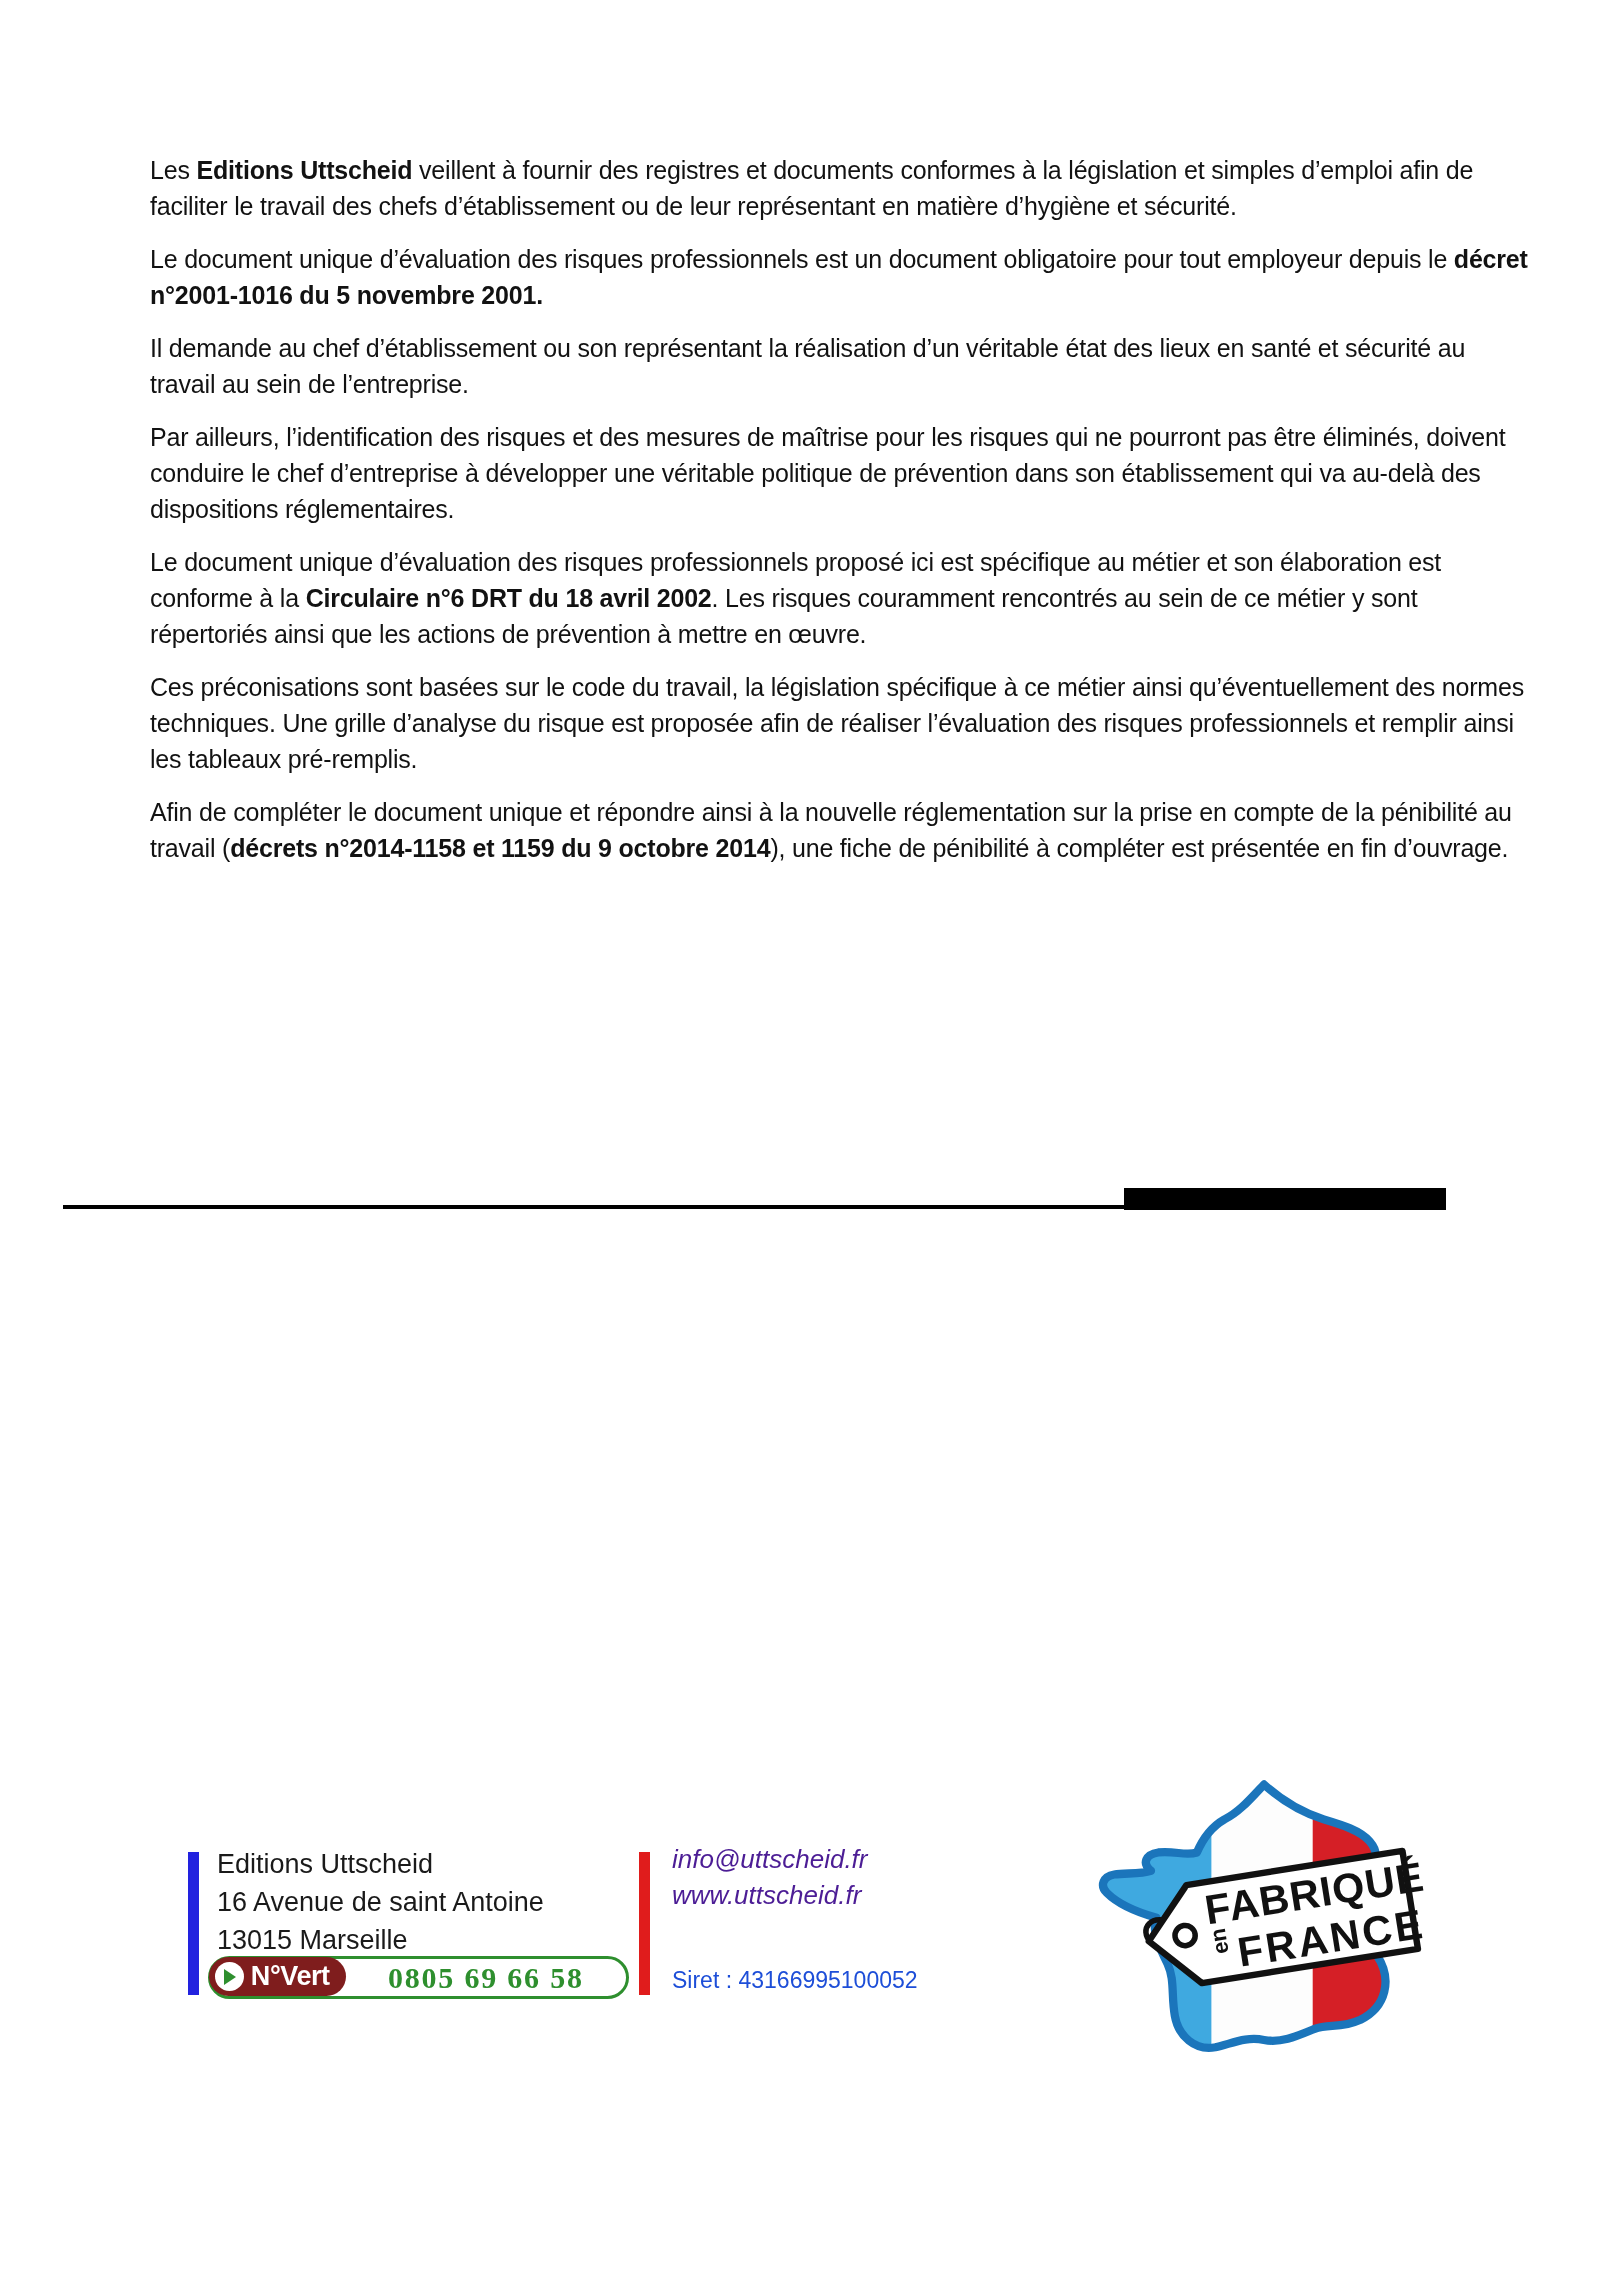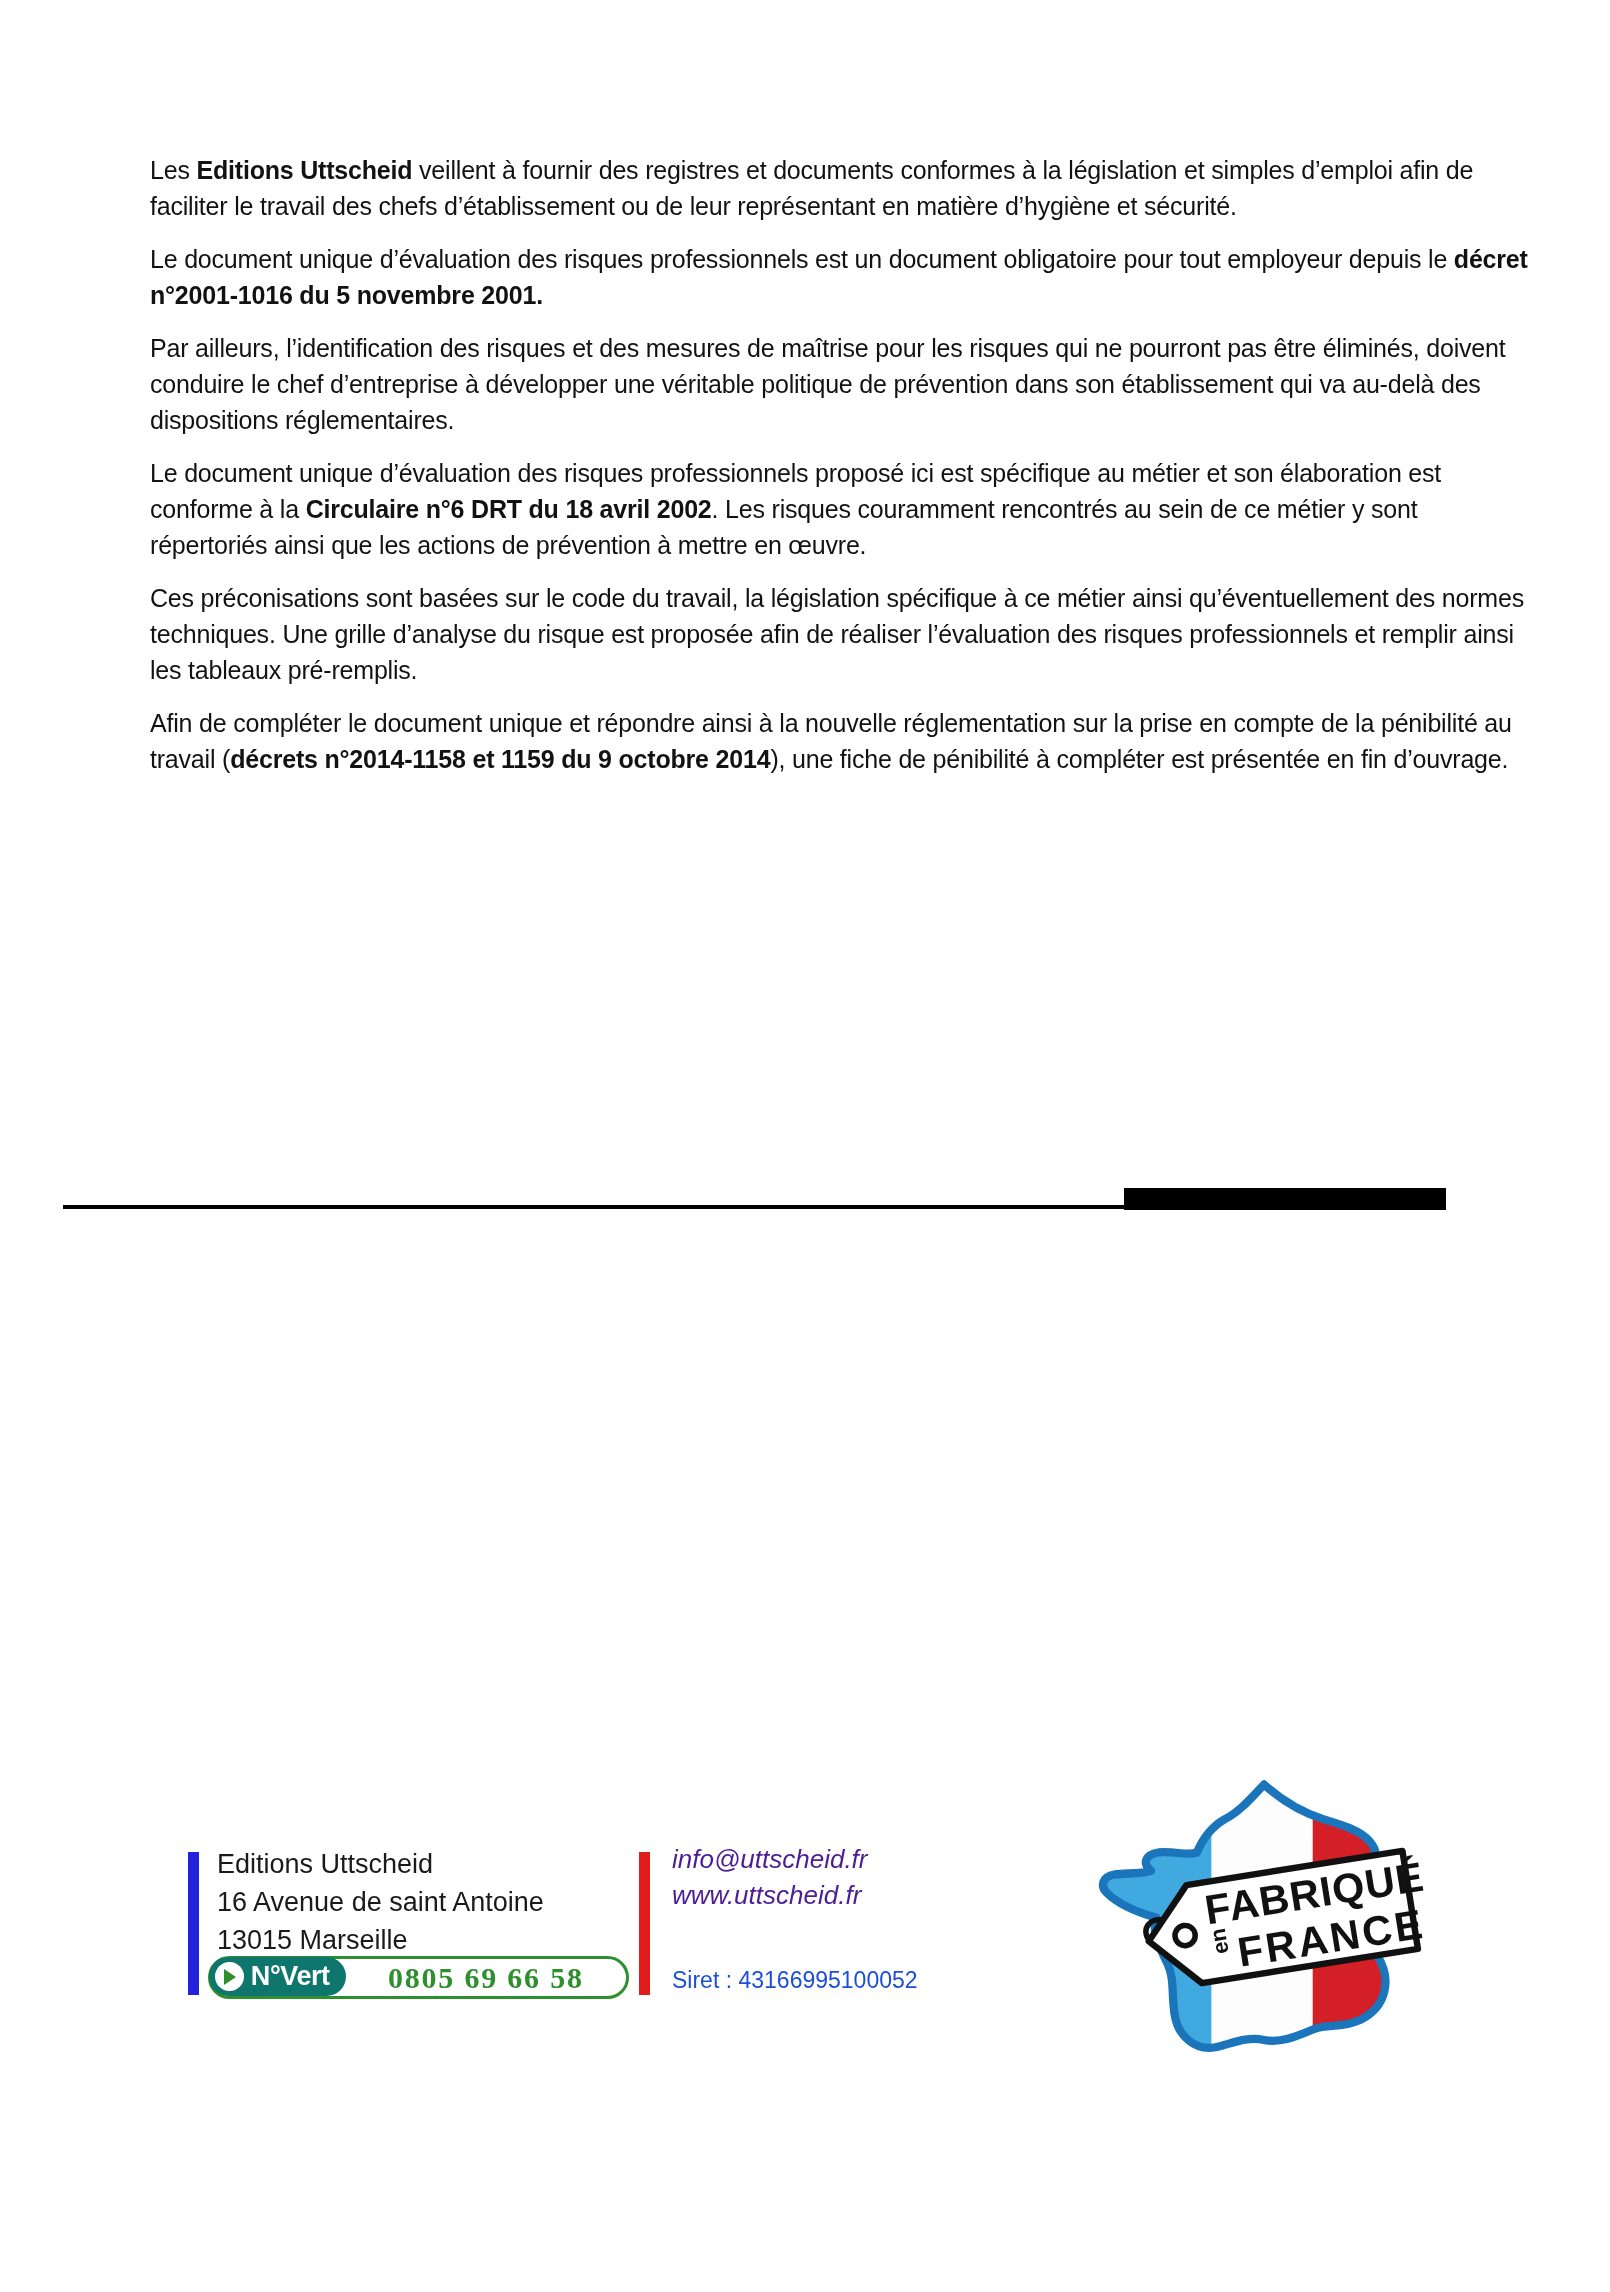--- a/index.html
+++ b/index.html
@@ -52,21 +52,21 @@
     position:absolute;left:208px;top:1956px;
     width:421px;height:43px;
     background:#fff;
     border:3.6px solid #2E8F2E;
     border-radius:25px;
     display:flex;align-items:center;
     box-sizing:border-box;
   }
   .nv-left{
     height:39px;margin:-1.8px 0 0 -1.8px;
-    background:#0f766e;
+    background:#7f1d1d;
     border-radius:21.5px;
     display:flex;align-items:center;
     padding:0 16px 0 5.4px;gap:7.2px;
   }
   .nv-circle{
     width:29px;height:29px;border-radius:50%;
     background:#fff;display:flex;align-items:center;justify-content:center;
   }
   .nv-triangle{
     width:0;height:0;
@@ -92,20 +92,21 @@
 <body>
 
 <div class="page">
 
   <div class="text-block">
     <p><span>Les </span><span class="b">Editions Uttscheid</span><span> veillent à fournir des registres et documents conformes à la législation et simples d’emploi afin de faciliter le travail des chefs d’établissement ou de leur représentant en matière d’hygiène et sécurité.</span></p>
 
 
     <p><span>Le document unique d’évaluation des risques professionnels est un document obligatoire pour tout employeur depuis le </span><span class="b">décret n°2001-1016 du 5 novembre 2001.</span></p>
 
+    <p><span>Il demande au chef d’établissement ou son représentant la réalisation d’un véritable état des lieux en santé et sécurité au travail au sein de l’entreprise.</span></p>
 
     <p><span>Par ailleurs, l’identification des risques et des mesures de maîtrise pour les risques qui ne pourront pas être éliminés, doivent conduire le chef d’entreprise à développer une véritable politique de prévention dans son établissement qui va au-delà des dispositions réglementaires.</span></p>
 
     <p><span>Le document unique d’évaluation des risques professionnels proposé ici est spécifique au métier et son élaboration est conforme à la </span><span class="b">Circulaire n°6 DRT du 18 avril 2002</span><span>. Les risques couramment rencontrés au sein de ce métier y sont répertoriés ainsi que les actions de prévention  à mettre en œuvre.</span></p>
 
     <p><span>Ces préconisations sont basées sur le code du travail, la législation spécifique à ce métier ainsi qu’éventuellement des normes techniques. Une grille d’analyse du risque est proposée afin de réaliser l’évaluation des risques professionnels et remplir ainsi les tableaux pré-remplis.</span></p>
 
     <p><span>Afin de compléter le document unique et répondre ainsi à la nouvelle réglementation  sur la prise en compte de la pénibilité au travail (</span><span class="b">décrets n°2014-1158 et 1159 du 9 octobre 2014</span><span>), une fiche de pénibilité à compléter est présentée en fin d’ouvrage.</span></p>
 
 

